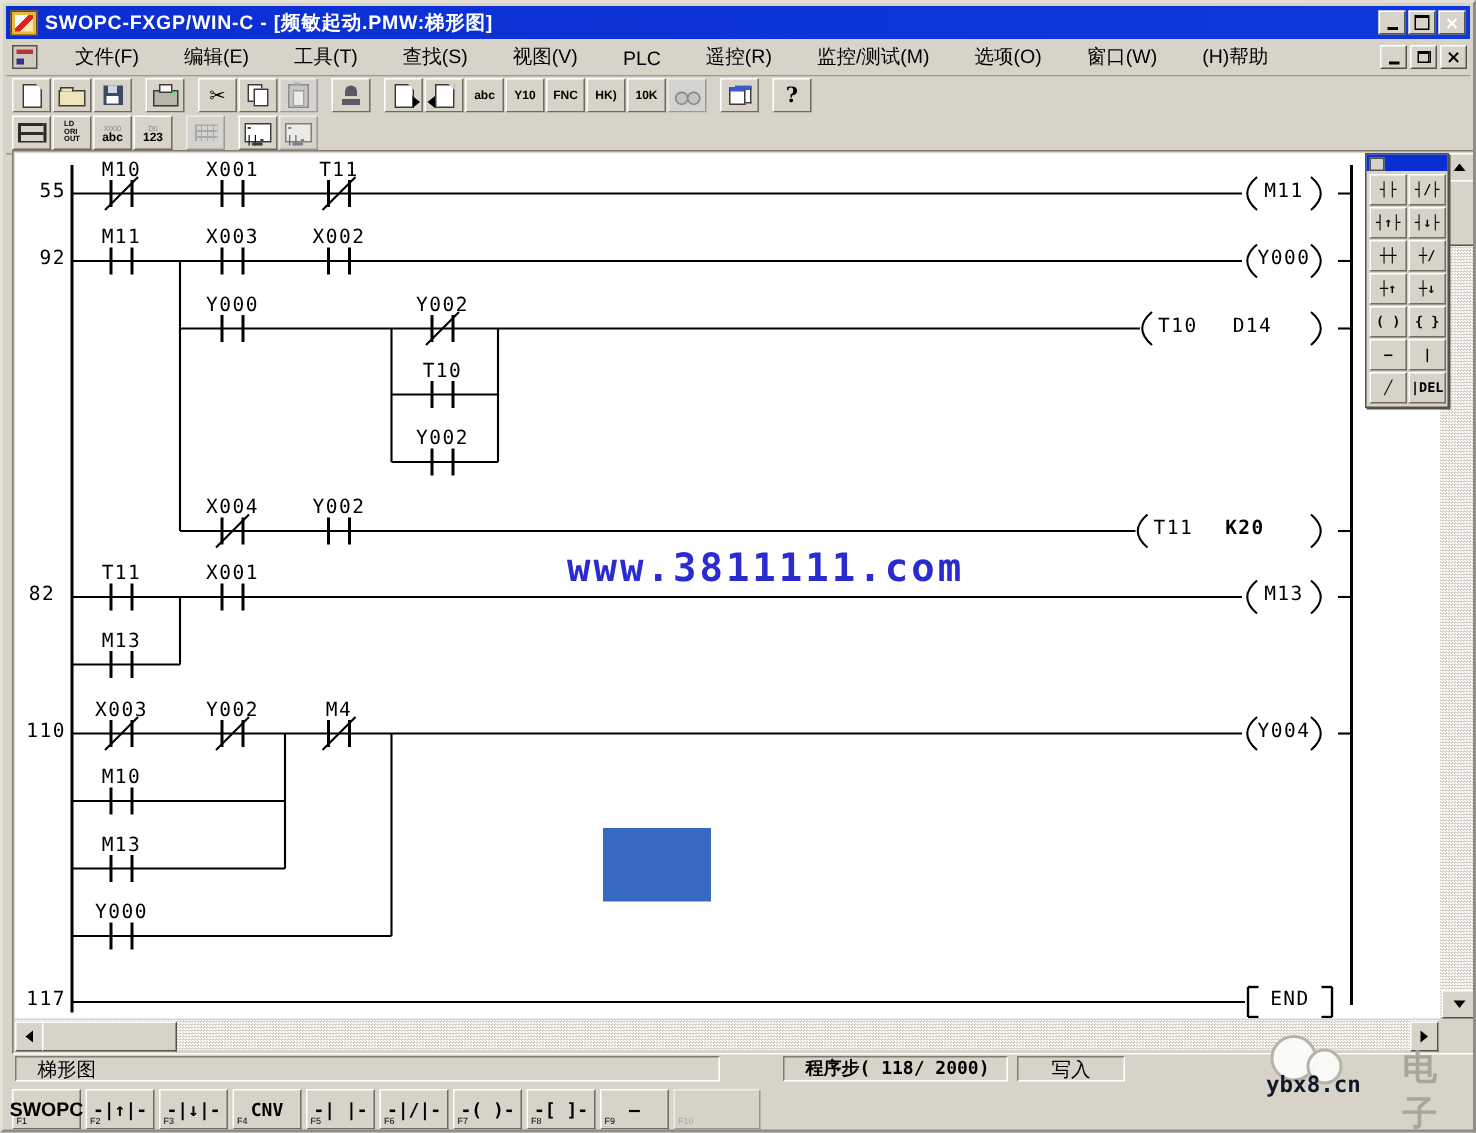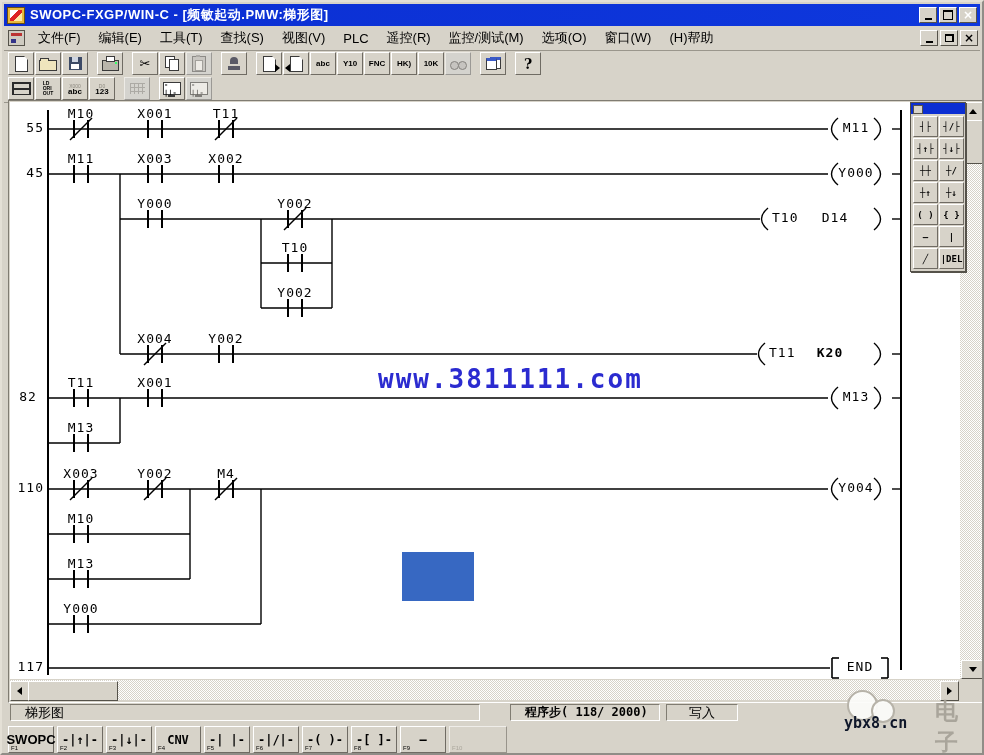--- a/index.html
+++ b/index.html
@@ -21,21 +21,21 @@
   .wbtn{width:16px;height:14px;background:#d7d3c9;border:1px solid;border-color:#fff #55524a #55524a #fff;
     display:flex;align-items:center;justify-content:center;position:relative;}
   .g-min{width:7px;height:2px;background:#000;margin-top:7px;}
   .g-max{width:8px;height:7px;border:1px solid #000;border-top-width:2px;}
   .g-restore{width:9px;height:8px;position:relative;}
   .g-restore::before{content:"";position:absolute;right:0;top:0;width:6px;height:5px;border:1px solid #000;border-top-width:2px;background:#d7d3c9;}
   .g-restore::after{content:"";position:absolute;left:0;bottom:0;width:6px;height:5px;border:1px solid #000;border-top-width:2px;background:#d7d3c9;}
   .g-close{font:bold 12px "DejaVu Sans",sans-serif;line-height:10px;}
   
   .menubar{left:2px;top:24px;right:2px;height:24px;display:flex;align-items:center;padding:0 2px;
-    border-bottom:1px solid #9a968c;}
+    border-bottom:1px solid #9a968c;gap:12px;}
   .mdi-icon{width:15px;height:14px;border:1px solid #55524a;background:#cfcbc1;position:relative;margin:0 4px 0 2px;}
   .mdi-icon::before{content:"";position:absolute;left:2px;top:2px;right:2px;height:3px;background:#b33;}
   .mdi-icon::after{content:"";position:absolute;left:2px;bottom:2px;width:5px;height:4px;background:#338;}
   .menu-item{padding:3px 9px;white-space:nowrap;}
   
   .toolbar{left:2px;right:2px;display:flex;align-items:center;gap:1px;padding:1px 4px;border-bottom:1px solid #9a968c;background:#d7d3c9;}
   .tb1{top:49px;height:23px;}
   .tb2{top:73px;height:25px;}
   .tbtn{width:24px;height:21px;background:#d7d3c9;border:1px solid;border-color:#fff #6f6b63 #6f6b63 #fff;
     display:flex;align-items:center;justify-content:center;flex:0 0 auto;position:relative;overflow:hidden;}
@@ -104,21 +104,21 @@
   .palette{left:908px;top:100px;width:54px;background:#d7d3c9;border:1px solid #55524a;box-shadow:1px 1px 0 #55524a;z-index:5;}
   .pal-title{height:11px;background:#0b2ed2;position:relative;}
   .pal-title::before{content:"";position:absolute;left:2px;top:2px;width:8px;height:7px;background:#d7d3c9;border:1px solid #55524a;}
   .pal-grid{display:grid;grid-template-columns:25px 25px;gap:1px;padding:2px;}
   .pbtn{height:19px;background:#d7d3c9;border:1px solid;border-color:#fff #6f6b63 #6f6b63 #fff;
     display:flex;align-items:center;justify-content:center;font:bold 9px "DejaVu Sans Mono",monospace;white-space:nowrap;overflow:hidden;}
   
   .statusbar{left:2px;top:700px;width:980px;height:21px;display:flex;align-items:center;gap:6px;padding:1px 2px 1px 6px;box-sizing:border-box;}
   .spanel{height:17px;border:1px solid;border-color:#807c72 #fff #fff #807c72;display:flex;align-items:center;padding:0 14px;white-space:nowrap;box-sizing:border-box;}
   .sp-mode{width:470px;}
-  .sp-steps{width:150px;margin-left:24px;font-family:"DejaVu Sans Mono",monospace;font-weight:bold;font-size:12px;}
+  .sp-steps{width:150px;margin-left:36px;font-family:"DejaVu Sans Mono",monospace;font-weight:bold;font-size:12px;}
   .sp-write{width:72px;justify-content:center;}
   .sp-plc{width:184px;font-weight:bold;}
   
   .fnbar{left:2px;top:722px;width:980px;height:31px;display:flex;align-items:center;gap:3px;padding:2px 4px;box-sizing:border-box;}
   .fbtn{width:44px;height:25px;background:#d7d3c9;border:1px solid;border-color:#fff #6f6b63 #6f6b63 #fff;
     position:relative;display:flex;align-items:center;justify-content:center;flex:0 0 auto;
     font:bold 12px "DejaVu Sans Mono",monospace;white-space:pre;}
   .fbtn .fkey{position:absolute;left:2px;bottom:1px;font:6px "Liberation Sans",sans-serif;font-weight:normal;}
   .fbtn.f1{font-family:"Liberation Sans",sans-serif;font-size:13px;font-weight:bold;}
   .fbtn.f10{width:56px;opacity:.6;}
@@ -387,21 +387,21 @@
       <span class="lbl" style="left: 39px; top: 273px; width: 64px;">T11</span>
       <span class="lbl" style="left: 113px; top: 273px; width: 64px;">X001</span>
       <span class="lbl" style="left: 39px; top: 318px; width: 64px;">M13</span>
       <span class="lbl" style="left: 39px; top: 364px; width: 64px;">X003</span>
       <span class="lbl" style="left: 113px; top: 364px; width: 64px;">Y002</span>
       <span class="lbl" style="left: 184px; top: 364px; width: 64px;">M4</span>
       <span class="lbl" style="left: 39px; top: 409px; width: 64px;">M10</span>
       <span class="lbl" style="left: 39px; top: 454px; width: 64px;">M13</span>
       <span class="lbl" style="left: 39px; top: 499px; width: 64px;">Y000</span>
       <span class="lbl" style="left: 2px; top: 18px; width: 32px; text-align: right;">55</span>
-      <span class="lbl" style="left: 2px; top: 63px; width: 32px; text-align: right;">45</span>
+      <span class="lbl" style="left: 2px; top: 63px; width: 32px; text-align: right;">92</span>
       <span class="lbl" style="left: 2px; top: 287px; width: 32px; text-align: center;">82</span>
       <span class="lbl" style="left: 2px; top: 378px; width: 32px; text-align: right;">110</span>
       <span class="lbl" style="left: 2px; top: 557px; width: 32px; text-align: right;">117</span>
       <span class="lbl" style="left: 816px; top: 18px; width: 60px;">M11</span>
       <span class="lbl" style="left: 816px; top: 63px; width: 60px;">Y000</span>
       <span class="lbl" style="left: 762px; top: 108px; width: 42px; text-align: left;">T10</span>
       <span class="lbl" style="left: 795px; top: 108px; width: 60px;">D14</span>
       <span class="lbl" style="left: 759px; top: 243px; width: 42px; text-align: left;">T11</span>
       <span class="lbl" style="left: 790px; top: 243px; width: 60px; font-weight: bold;">K20</span>
       <span class="lbl" style="left: 816px; top: 287px; width: 60px;">M13</span>

